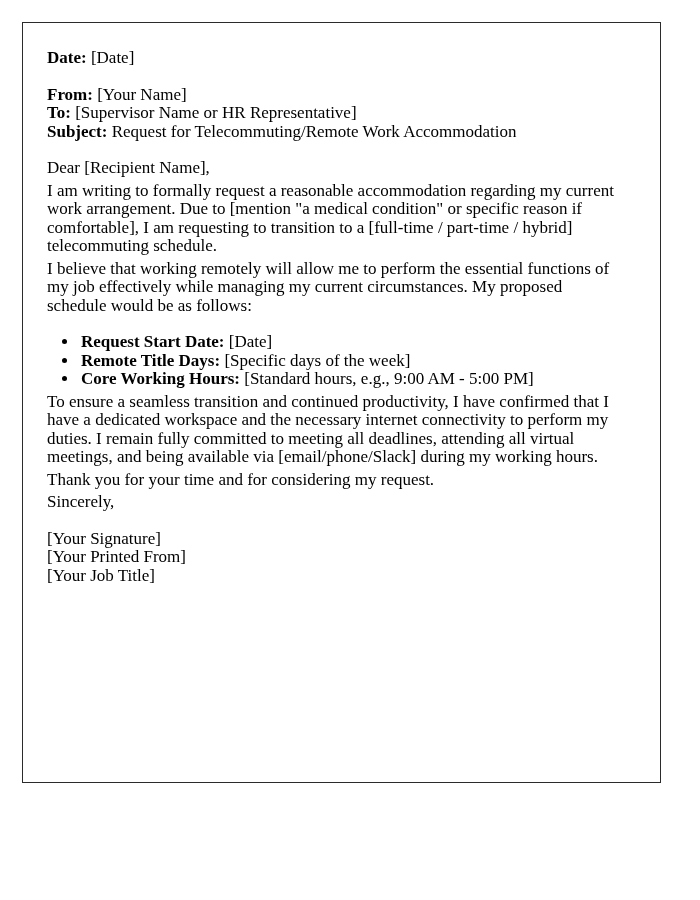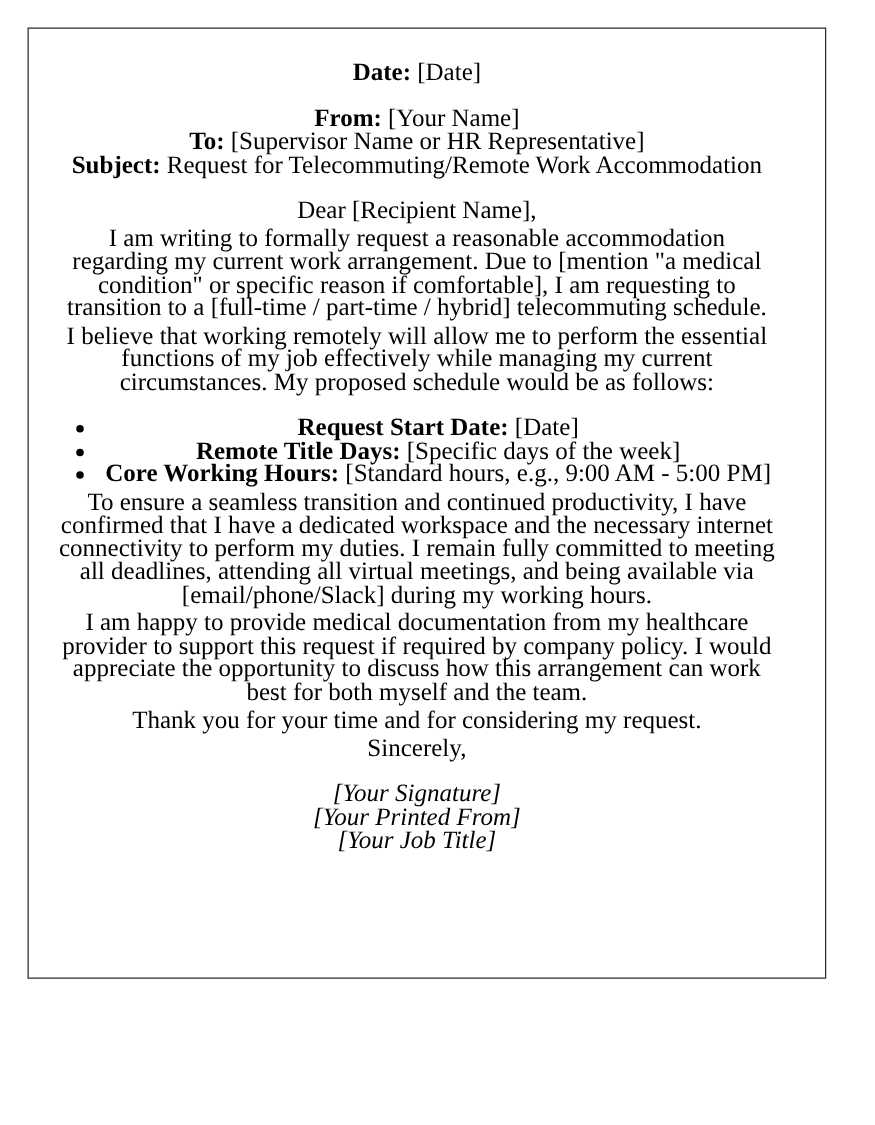--- a/index.html
+++ b/index.html
@@ -28,24 +28,24 @@
   }
 
   .doc-body {
     padding: 26px 40px 0 24px;
     box-sizing: border-box;
   }
 
   .letter-line,
   .letter-para,
   .letter-list li {
-    font-size: 20px;
+    font-size: 17px;
     line-height: 18.5px;
     color: #000000;
-    text-align: center;
+    text-align: left;
   }
 
   .field-label {
     font-weight: bold;
   }
 
   .header-block {
     margin: 0;
   }
   .header-block .letter-line {
@@ -72,21 +72,20 @@
     padding-left: 32px;
     list-style-type: disc;
   }
   .letter-list li {
     margin: 0;
     padding-left: 2px;
   }
 
   .sig-block {
     margin-top: 18px;
-    font-style: italic;
   }
   .sig-block .letter-line {
     margin: 0;
     white-space: nowrap;
   }
 </style>
 </head>
 <body>
 
 <div class="page-sheet">
@@ -128,21 +127,20 @@
         <span>[Specific days of the week]</span>
       </li>
       <li>
         <span class="field-label">Core Working Hours:</span>
         <span>[Standard hours, e.g., 9:00 AM - 5:00 PM]</span>
       </li>
     </ul>
 
     <p class="letter-para">To ensure a seamless transition and continued productivity, I have confirmed that I have a dedicated workspace and the necessary internet connectivity to perform my duties. I remain fully committed to meeting all deadlines, attending all virtual meetings, and being available via [email/phone/Slack] during my working hours.</p>
 
-    <p class="letter-para">I am happy to provide medical documentation from my healthcare provider to support this request if required by company policy. I would appreciate the opportunity to discuss how this arrangement can work best for both myself and the team.</p>
 
     <p class="letter-para">Thank you for your time and for considering my request.</p>
 
     <p class="letter-para">Sincerely,</p>
 
     <div class="sig-block">
       <p class="letter-line">[Your Signature]</p>
       <p class="letter-line">[Your Printed From]</p>
       <p class="letter-line">[Your Job Title]</p>
     </div>

